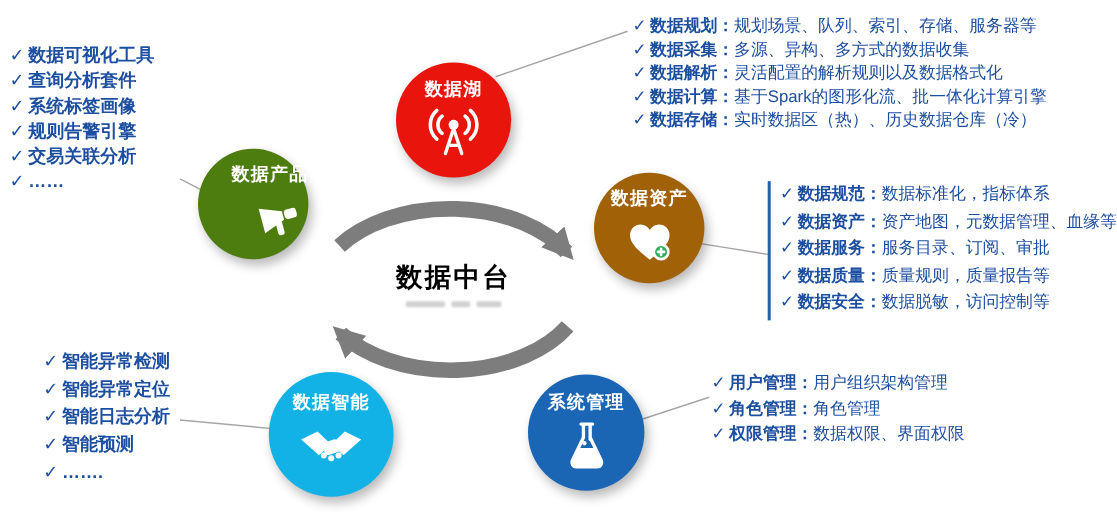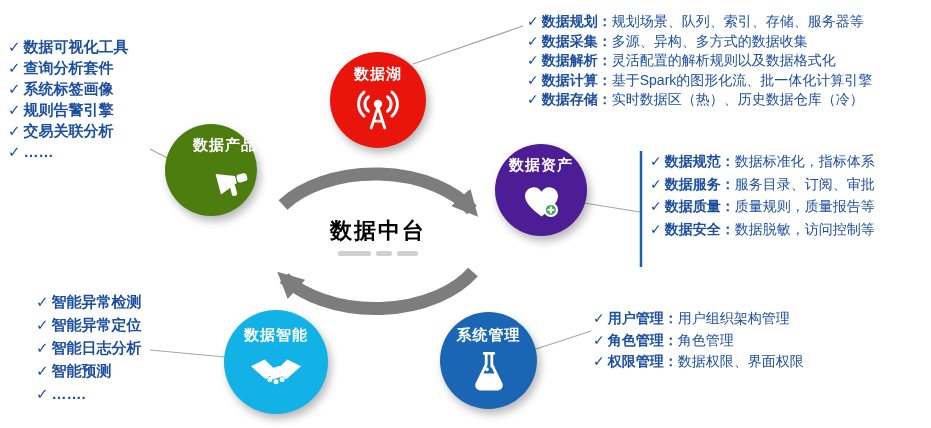--- a/index.html
+++ b/index.html
@@ -9,21 +9,21 @@
   .layer { position:absolute; left:0; top:0; width:931px; height:428px; }
 
   
   .node { position:absolute; border-radius:50%; display:flex; flex-direction:column; align-items:center;
           color:#fff; box-shadow:3px 5px 9px rgba(0,0,0,.28); z-index:3; }
   .node-label { font-weight:bold; font-size:15px; letter-spacing:1px; }
   .node-icon { display:block; margin-top:2px; }
 
   .node-lake         { left:330px; top:52px;  width:96px;  height:96px;  background:#e9150d; padding-top:13px; }
   .node-product      { left:165px; top:124px; width:92px;  height:92px;  background:#4d7c0f; padding-top:12px;align-items:flex-end; }
-  .node-asset        { left:495px; top:144px; width:92px;  height:92px;  background:#4c1d95; padding-top:12px; }
+  .node-asset        { left:495px; top:144px; width:92px;  height:92px;  background:#a16207; padding-top:12px; }
   .node-intelligence { left:224px; top:310px; width:104px; height:104px; background:#12b2e6; padding-top:16px; }
   .node-system       { left:440px; top:312px; width:97px;  height:97px;  background:#1a66b5; padding-top:14px; }
 
   
   .center-title { position:absolute; left:288px; top:216px; width:180px; text-align:center;
                   font-size:22px; font-weight:bold; color:#000000; letter-spacing:2px; z-index:2; }
   .watermark { position:absolute; left:338px; top:251px; width:80px; display:flex; gap:5px; z-index:2;
                filter:blur(.7px); opacity:.55; }
   .watermark span { display:inline-block; height:5px; border-radius:2px; background:#ababab; }
   .watermark span:nth-child(1){ width:34px; } .watermark span:nth-child(2){ width:16px; } .watermark span:nth-child(3){ width:22px; }
@@ -168,20 +168,23 @@
     <div class="item">
       <span class="check">✓</span><span>……</span>
     </div>
   </div>
 
   <div class="list list-asset">
     <div class="item">
       <span class="check">✓</span><span class="lbl">数据规范：</span><span class="desc">数据标准化，指标体系</span>
     </div>
     <div class="item">
+      <span class="check">✓</span><span class="lbl">数据资产：</span><span class="desc">资产地图，元数据管理、血缘等</span>
+    </div>
+    <div class="item">
       <span class="check">✓</span><span class="lbl">数据服务：</span><span class="desc">服务目录、订阅、审批</span>
     </div>
     <div class="item">
       <span class="check">✓</span><span class="lbl">数据质量：</span><span class="desc">质量规则，质量报告等</span>
     </div>
     <div class="item">
       <span class="check">✓</span><span class="lbl">数据安全：</span><span class="desc">数据脱敏，访问控制等</span>
     </div>
   </div>
 

